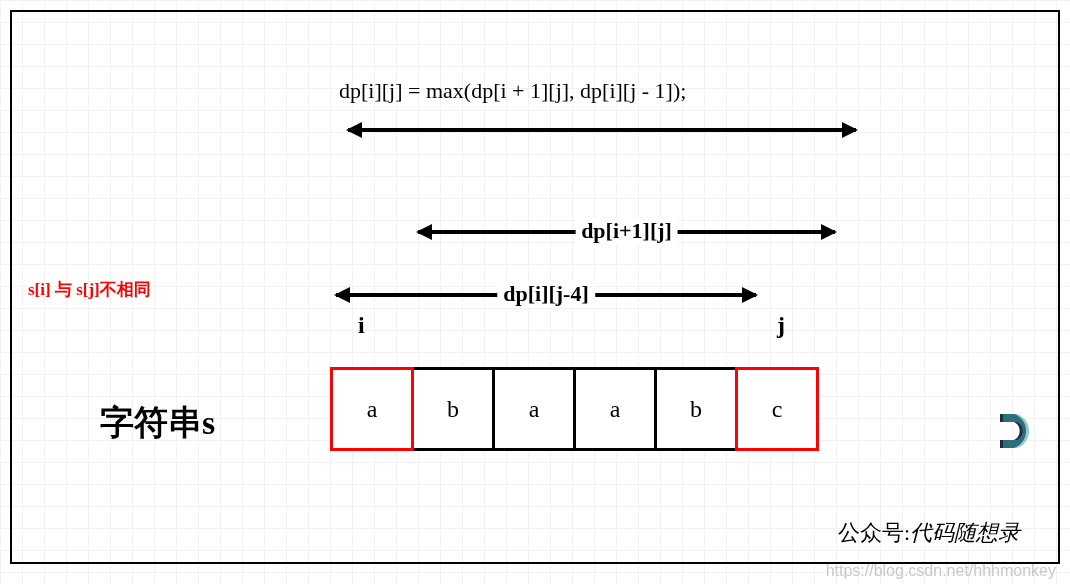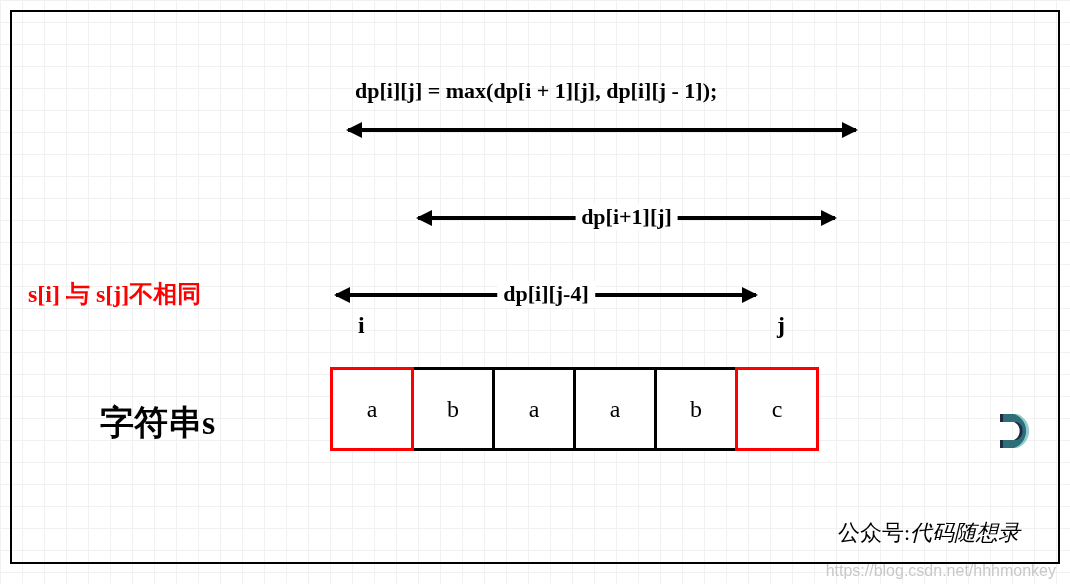--- a/index.html
+++ b/index.html
@@ -25,22 +25,22 @@
     left: 10px; right: 10px; top: 10px; bottom: 20px;
     border: 2px solid #000;
   }
   .content {
     position: absolute;
     inset: 0;
   }
   .formula {
     position: absolute;
     top: 78px;
-    left: 355px;
-    font-weight: bold;
+    left: 339px;
+    font-weight: normal;
     font-size: 22px;
   }
   
   .arrow {
     position: absolute;
     height: 0;
     border-top: 4px solid #000;
   }
   .arrow::before, .arrow::after {
     content: "";
@@ -55,33 +55,33 @@
   .arrow-label {
     position: absolute;
     background: #fff;
     font-weight: bold;
     font-size: 22px;
     padding: 0 6px;
     top: -16px;
     white-space: nowrap;
   }
   .arrow1 { left: 348px; width: 508px; top: 128px; }
-  .arrow2 { left: 418px; width: 417px; top: 216px; }
+  .arrow2 { left: 418px; width: 417px; top: 230px; }
   .arrow2 .arrow-label { left: 50%; transform: translateX(-50%); }
   .arrow3 { left: 336px; width: 420px; top: 293px; }
   .arrow3 .arrow-label { left: 50%; transform: translateX(-50%); }
   .i-label { position: absolute; top: 312px; left: 358px; font-weight: bold; font-size: 24px; }
   .j-label { position: absolute; top: 312px; left: 777px; font-weight: bold; font-size: 24px; }
   .red-text {
     position: absolute;
     top: 278px;
     left: 28px;
     color: #ff0000;
     font-weight: bold;
-    font-size: 24px;
+    font-size: 17px;
   }
   .string-label {
     position: absolute;
     top: 400px;
     left: 100px;
     font-size: 34px;
     font-weight: bold;
   }
   .cells {
     position: absolute;

